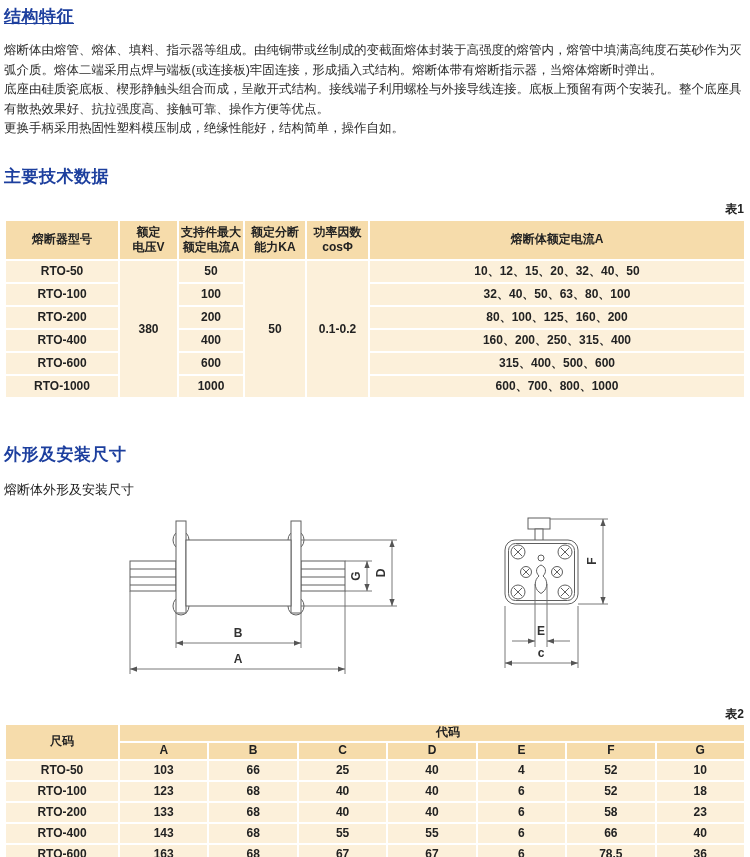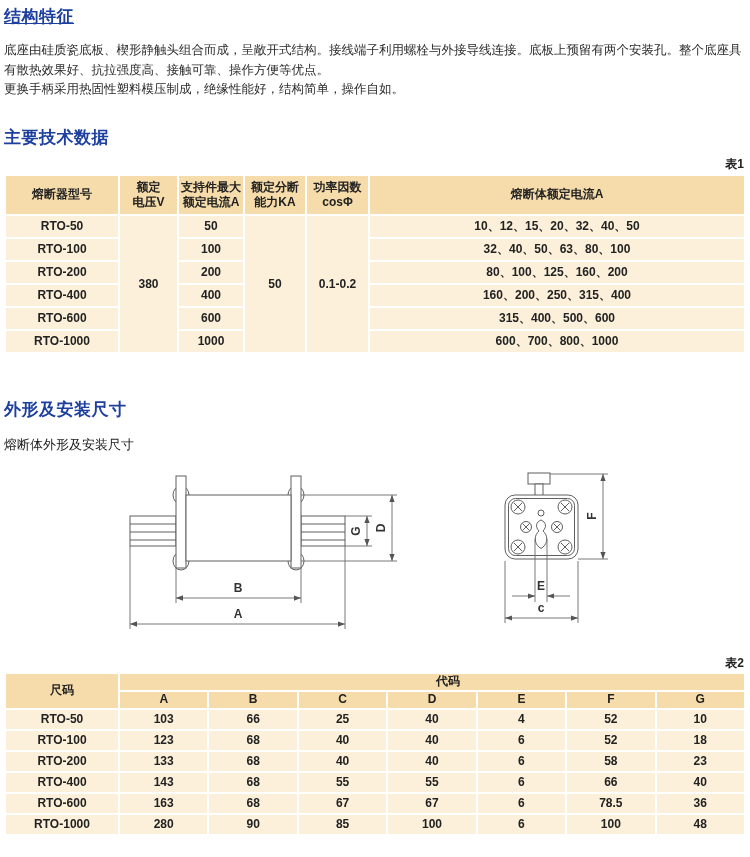--- a/index.html
+++ b/index.html
@@ -10,21 +10,21 @@
     color:#2d2d2d;
     padding:0 4px;
   }
   .h-blue {
     color:#1d3f9e; font-size:17px; font-weight:bold; letter-spacing:0.5px;
   }
   #features-title { margin-top:5px;text-decoration:underline; }
   .paras { margin-top:13px; font-size:12.5px; line-height:19.5px; color:#2b2b2b; }
   .paras p { margin:0; }
   #tech-title { margin-top:26px; }
-  .tbl-label { text-align:right; font-size:12px; font-weight:600; color:#222; margin-top:7px; padding-right:2px; }
+  .tbl-label { text-align:right; font-size:12px; font-weight:600; color:#222; margin-top:13px; padding-right:2px; }
   table { border-collapse:separate; border-spacing:2px; width:100%; table-layout:fixed; }
   th, td { background:#fcf0da; font-size:12px; font-weight:600; color:#222; text-align:center; vertical-align:middle; }
   thead th { background:#f6dcab; white-space:pre-line; line-height:15px; }
   #table1 { margin-top:1px; }
   #table1 thead th { height:38px; }
   #table1 tbody td { height:21px; }
   #table2 thead th { height:16px; }
   #table2 tbody td { height:19px; }
   #table2 th.code-cell { text-align:center; padding-left:32px; }
   #dims-title { margin-top:44px; }
@@ -34,20 +34,21 @@
   .geo { fill:#fff; stroke:#5f5f5f; stroke-width:1; }
   .geoline { stroke:#5f5f5f; stroke-width:1; fill:none; }
   .dimline { stroke:#6a6a6a; stroke-width:0.9; fill:none; }
 </style>
 </head>
 <body>
 
 <h2 id="features-title" class="h-blue">结构特征</h2>
 
 <div class="paras">
+  <p>熔断体由熔管、熔体、填料、指示器等组成。由纯铜带或丝制成的变截面熔体封装于高强度的熔管内，熔管中填满高纯度石英砂作为灭弧介质。熔体二端采用点焊与端板(或连接板)牢固连接，形成插入式结构。熔断体带有熔断指示器，当熔体熔断时弹出。</p>
   <p>底座由硅质瓷底板、楔形静触头组合而成，呈敞开式结构。接线端子利用螺栓与外接导线连接。底板上预留有两个安装孔。整个底座具有散热效果好、抗拉强度高、接触可靠、操作方便等优点。</p>
   <p>更换手柄采用热固性塑料模压制成，绝缘性能好，结构简单，操作自如。</p>
 </div>
 
 <h2 id="tech-title" class="h-blue">主要技术数据</h2>
 
 <div class="tbl-label">表1</div>
 
 <table id="table1">
   <colgroup>

